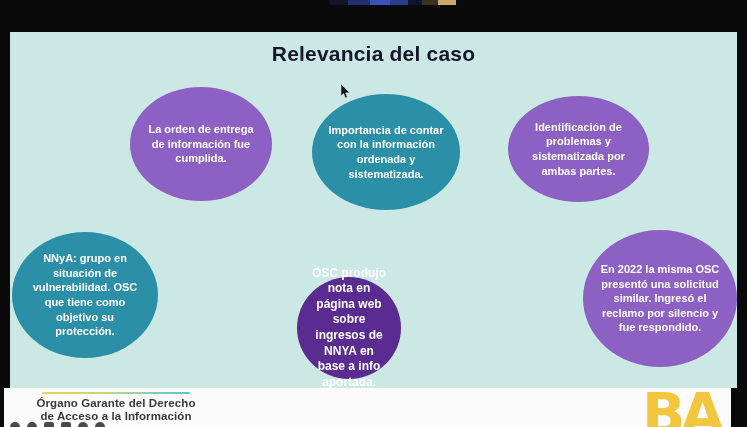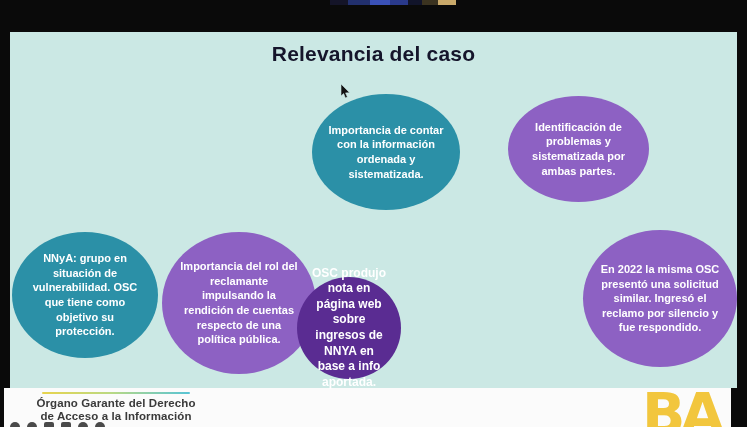--- a/index.html
+++ b/index.html
@@ -67,36 +67,36 @@
   </div>
 
   <div class="slide">
 
     <div class="slide-title">Relevancia del caso</div>
 
     <svg class="cursor" viewBox="0 0 11 15">
       <polygon points="1,0 1,12 3.6,9.6 5.4,14 7.4,13.1 5.6,8.9 9.6,8.7" fill="#111" stroke="#cbe8e4" stroke-width="0.6"></polygon>
     </svg>
 
+    <div class="bubble bubble--purple b1">
+      <span>La orden de entrega de información fue cumplida.</span>
+    </div>
 
     <div class="bubble bubble--teal b2">
       <span>Importancia de contar con la información ordenada y sistematizada.</span>
     </div>
 
     <div class="bubble bubble--purple b3">
       <span>Identificación de problemas y sistematizada por ambas partes.</span>
     </div>
 
     <div class="bubble bubble--teal b4">
       <span>NNyA: grupo en situación de vulnerabilidad. OSC que tiene como objetivo su protección.</span>
     </div>
 
-    <div class="bubble bubble--purple b5">
-      <span>Importancia del rol del reclamante impulsando la rendición de cuentas respecto de una política pública.</span>
-    </div>
 
     <div class="bubble bubble--dark b6">
       <span>OSC produjo nota en página web sobre ingresos de NNYA en base a info aportada.</span>
     </div>
 
 
     <div class="bubble bubble--purple b8">
       <span>En 2022 la misma OSC presentó una solicitud similar.  Ingresó el reclamo por silencio y fue respondido.</span>
     </div>
 

